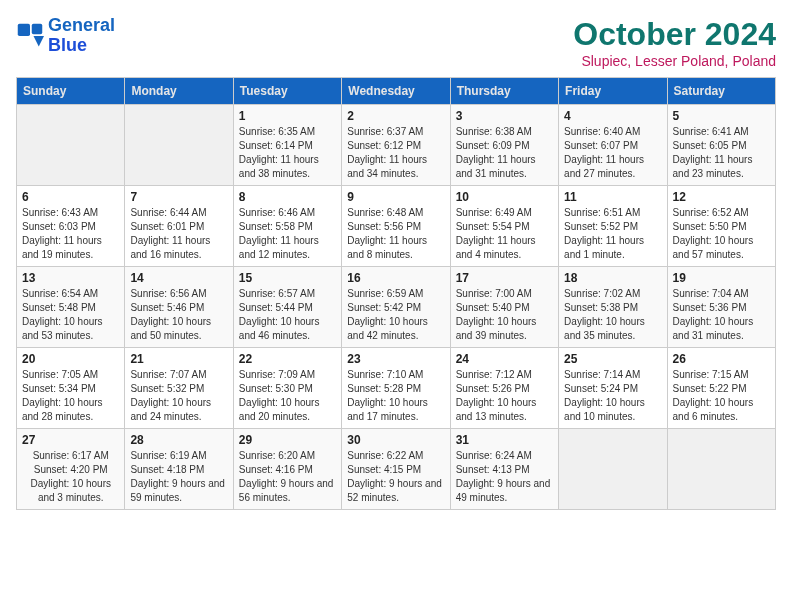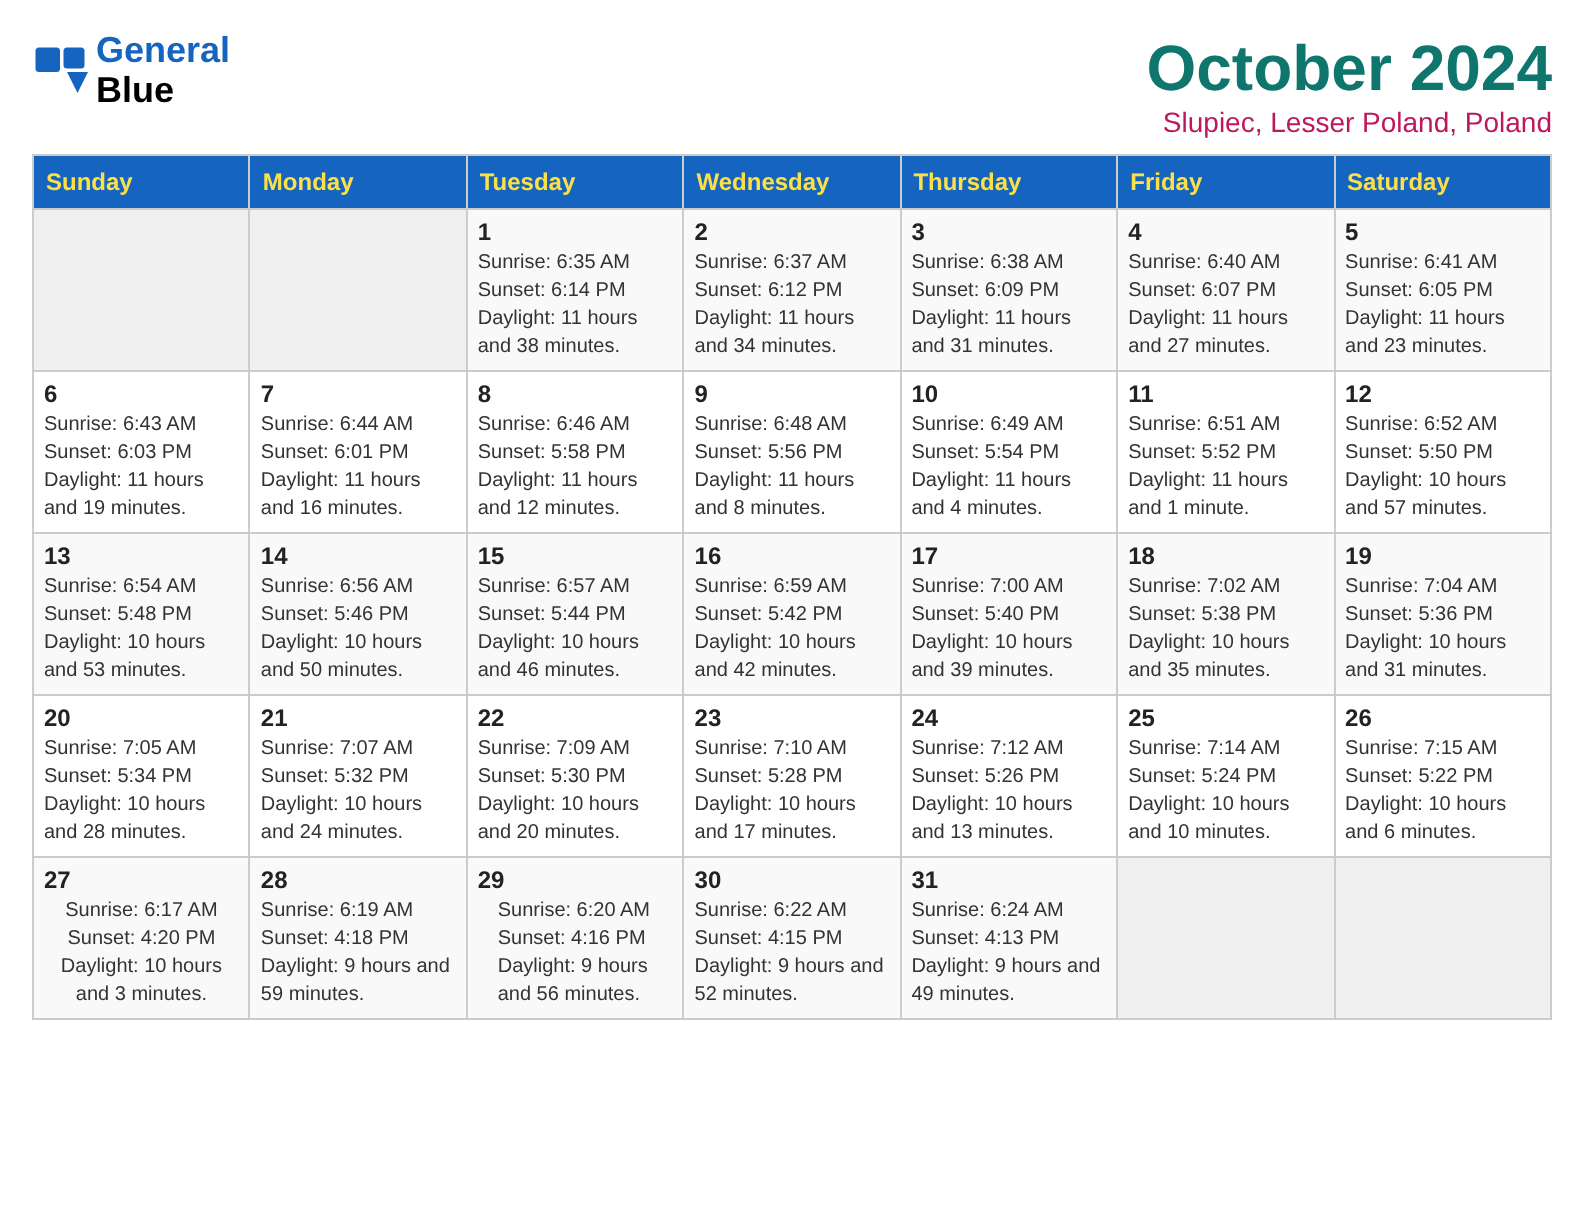--- a/index.html
+++ b/index.html
@@ -47,21 +47,21 @@
       font-size: 14px;
       color: #be185d;
     }
     table {
       width: 100%;
       border-collapse: collapse;
       font-size: 11px;
     }
     thead tr th {
       background-color: #1565c0;
-      color: #fde047;
+      color: #e5e5e5;
       text-align: left;
       padding: 6px 6px;
       font-size: 12px;
       border: 1px solid #ccc;
     }
     tbody tr td {
       border: 1px solid #ccc;
       vertical-align: top;
       padding: 4px 5px;
       height: 80px;
@@ -91,21 +91,21 @@
 
 <div class="header">
   <div class="logo">
     <svg class="logo-icon" viewBox="0 0 32 32">
       <rect x="2" y="2" width="14" height="14" rx="2" fill="#1565c0"></rect>
       <rect x="18" y="2" width="12" height="12" rx="2" fill="#1565c0"></rect>
       <polygon points="20,16 32,16 26,28" fill="#1565c0"></polygon>
     </svg>
     <div class="logo-text">
       <div><span>General</span></div>
-      <div><span style="color:#000000;">Blue</span></div>
+      <div><span style="color:#1d4ed8;">Blue</span></div>
     </div>
   </div>
   <div class="title-block">
     <div class="month-title">October 2024</div>
     <div class="subtitle">Slupiec, Lesser Poland, Poland</div>
   </div>
 </div>
 
 <table>
   <thead>
@@ -294,21 +294,21 @@
 Daylight: 10 hours and 3 minutes.</div>
         </td>
         <td>
           <div class="day-num">28</div>
           <div class="day-detail" style="white-space: pre-line;">Sunrise: 6:19 AM
 Sunset: 4:18 PM
 Daylight: 9 hours and 59 minutes.</div>
         </td>
         <td>
           <div class="day-num">29</div>
-          <div class="day-detail" style="white-space: pre-line; margin-left: 10px;">Sunrise: 6:20 AM
+          <div class="day-detail" style="white-space: pre-line;">Sunrise: 6:20 AM
 Sunset: 4:16 PM
 Daylight: 9 hours and 56 minutes.</div>
         </td>
         <td>
           <div class="day-num">30</div>
           <div class="day-detail" style="white-space: pre-line;">Sunrise: 6:22 AM
 Sunset: 4:15 PM
 Daylight: 9 hours and 52 minutes.</div>
         </td>
         <td>

